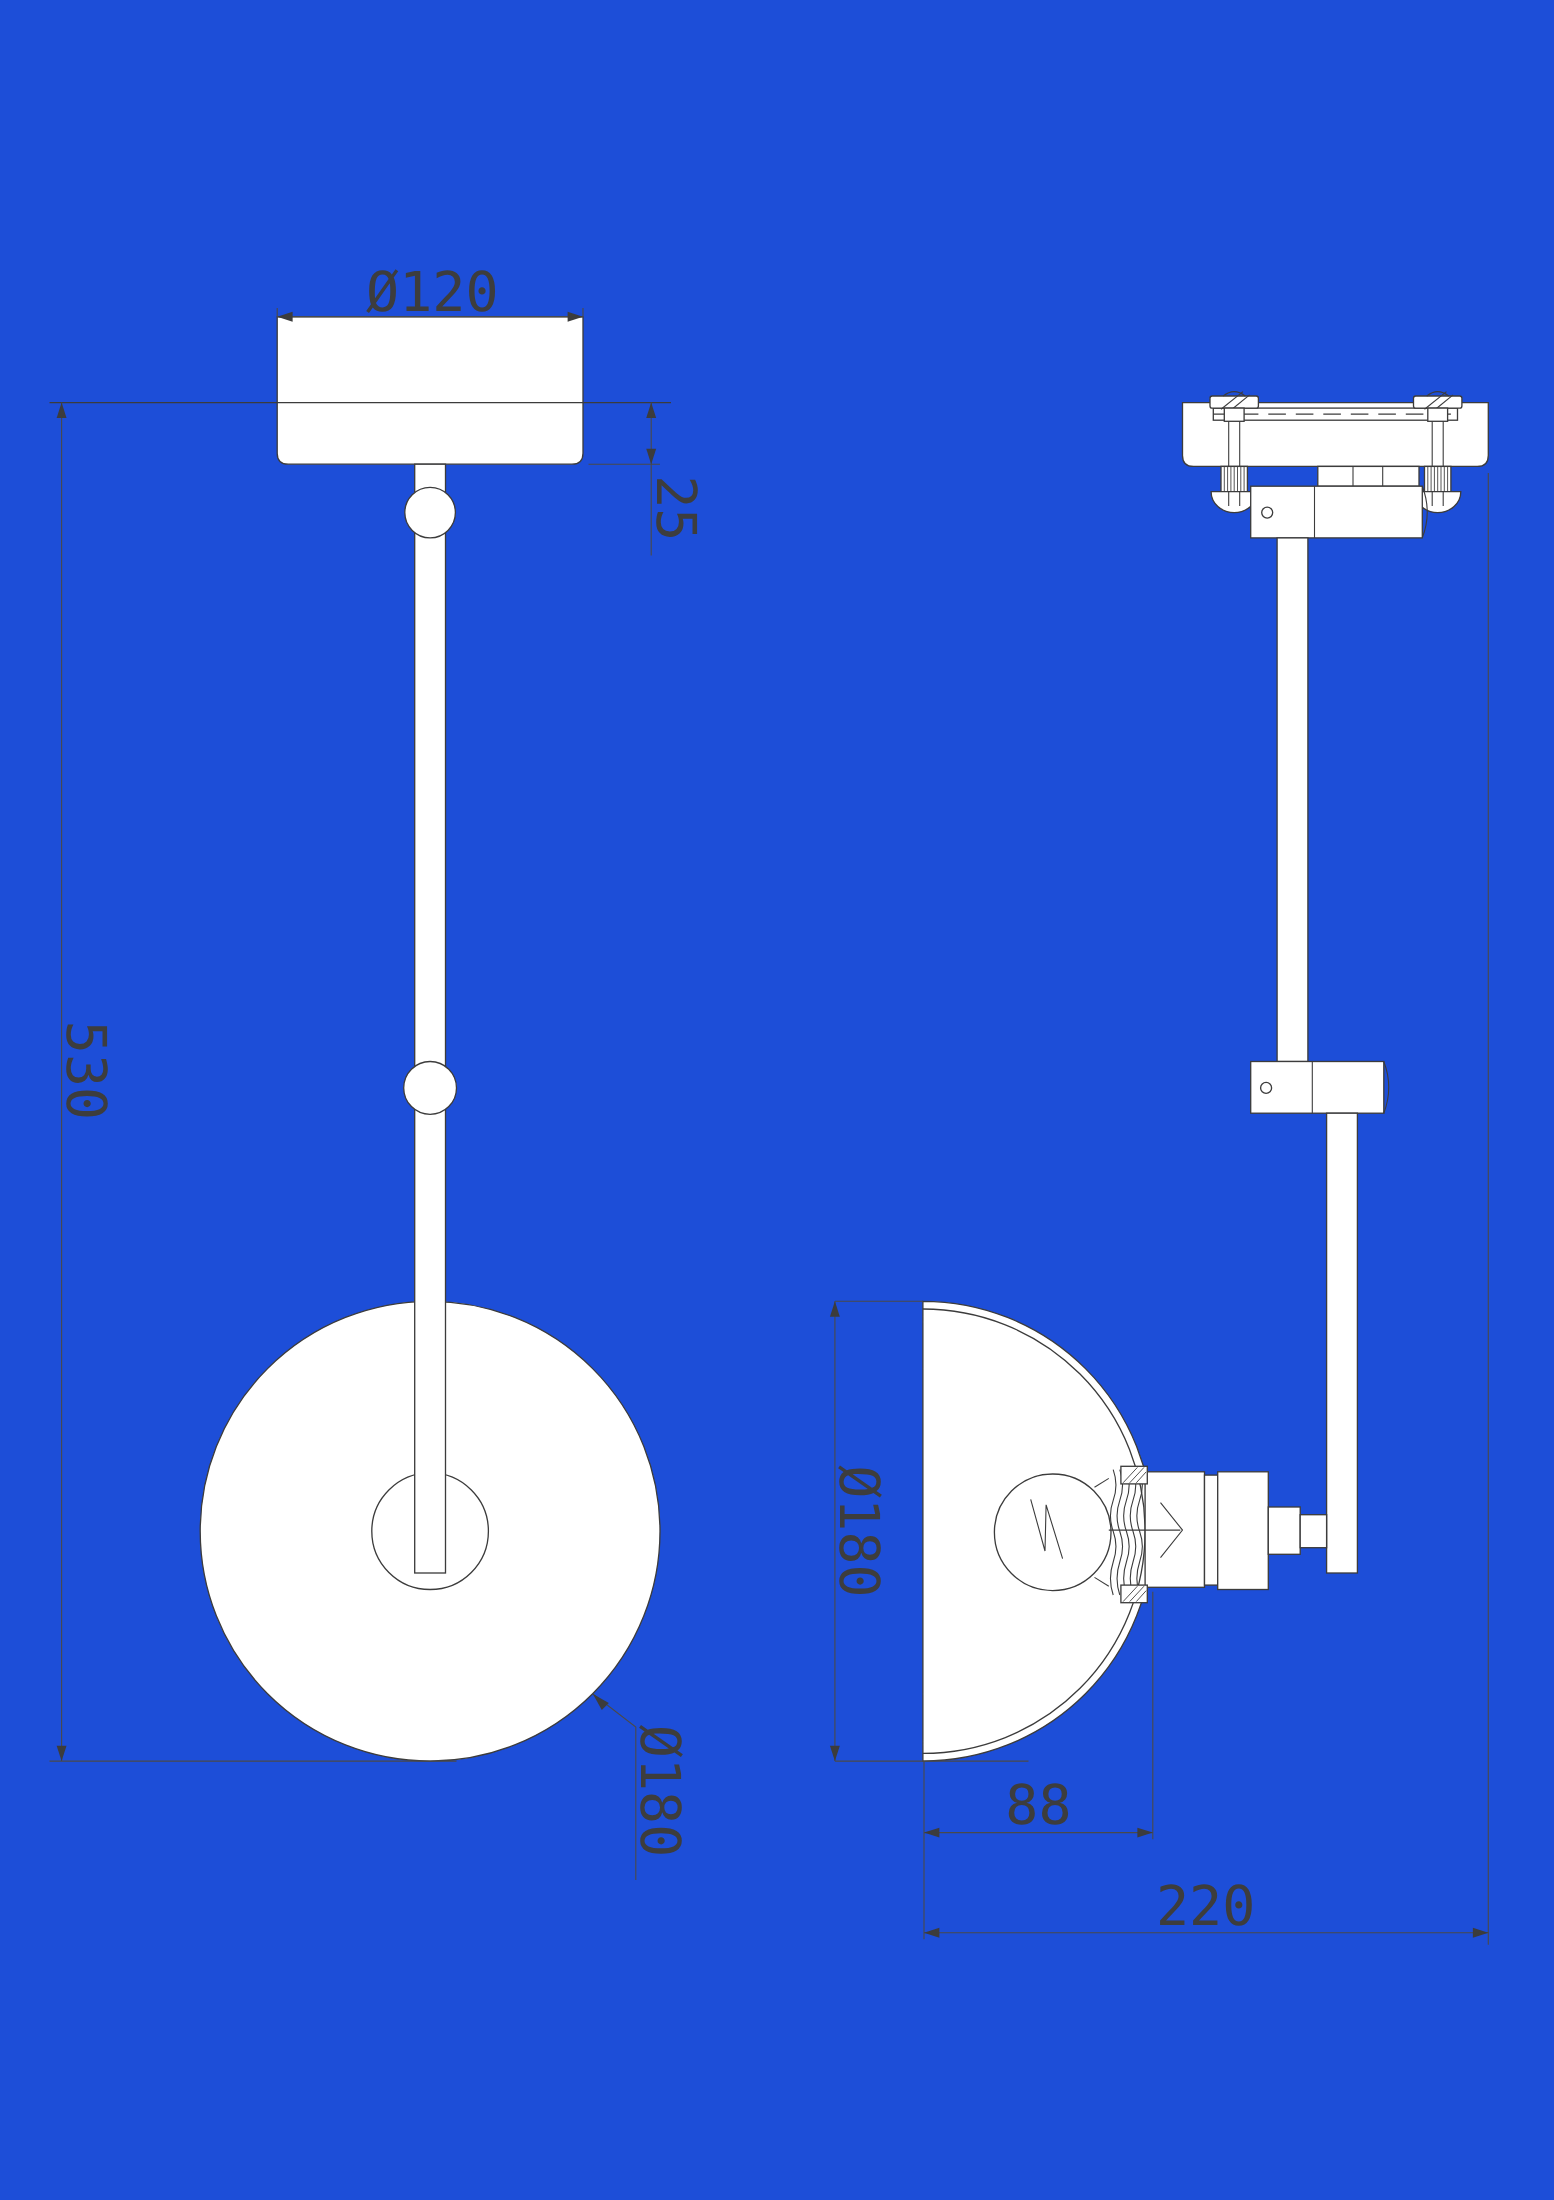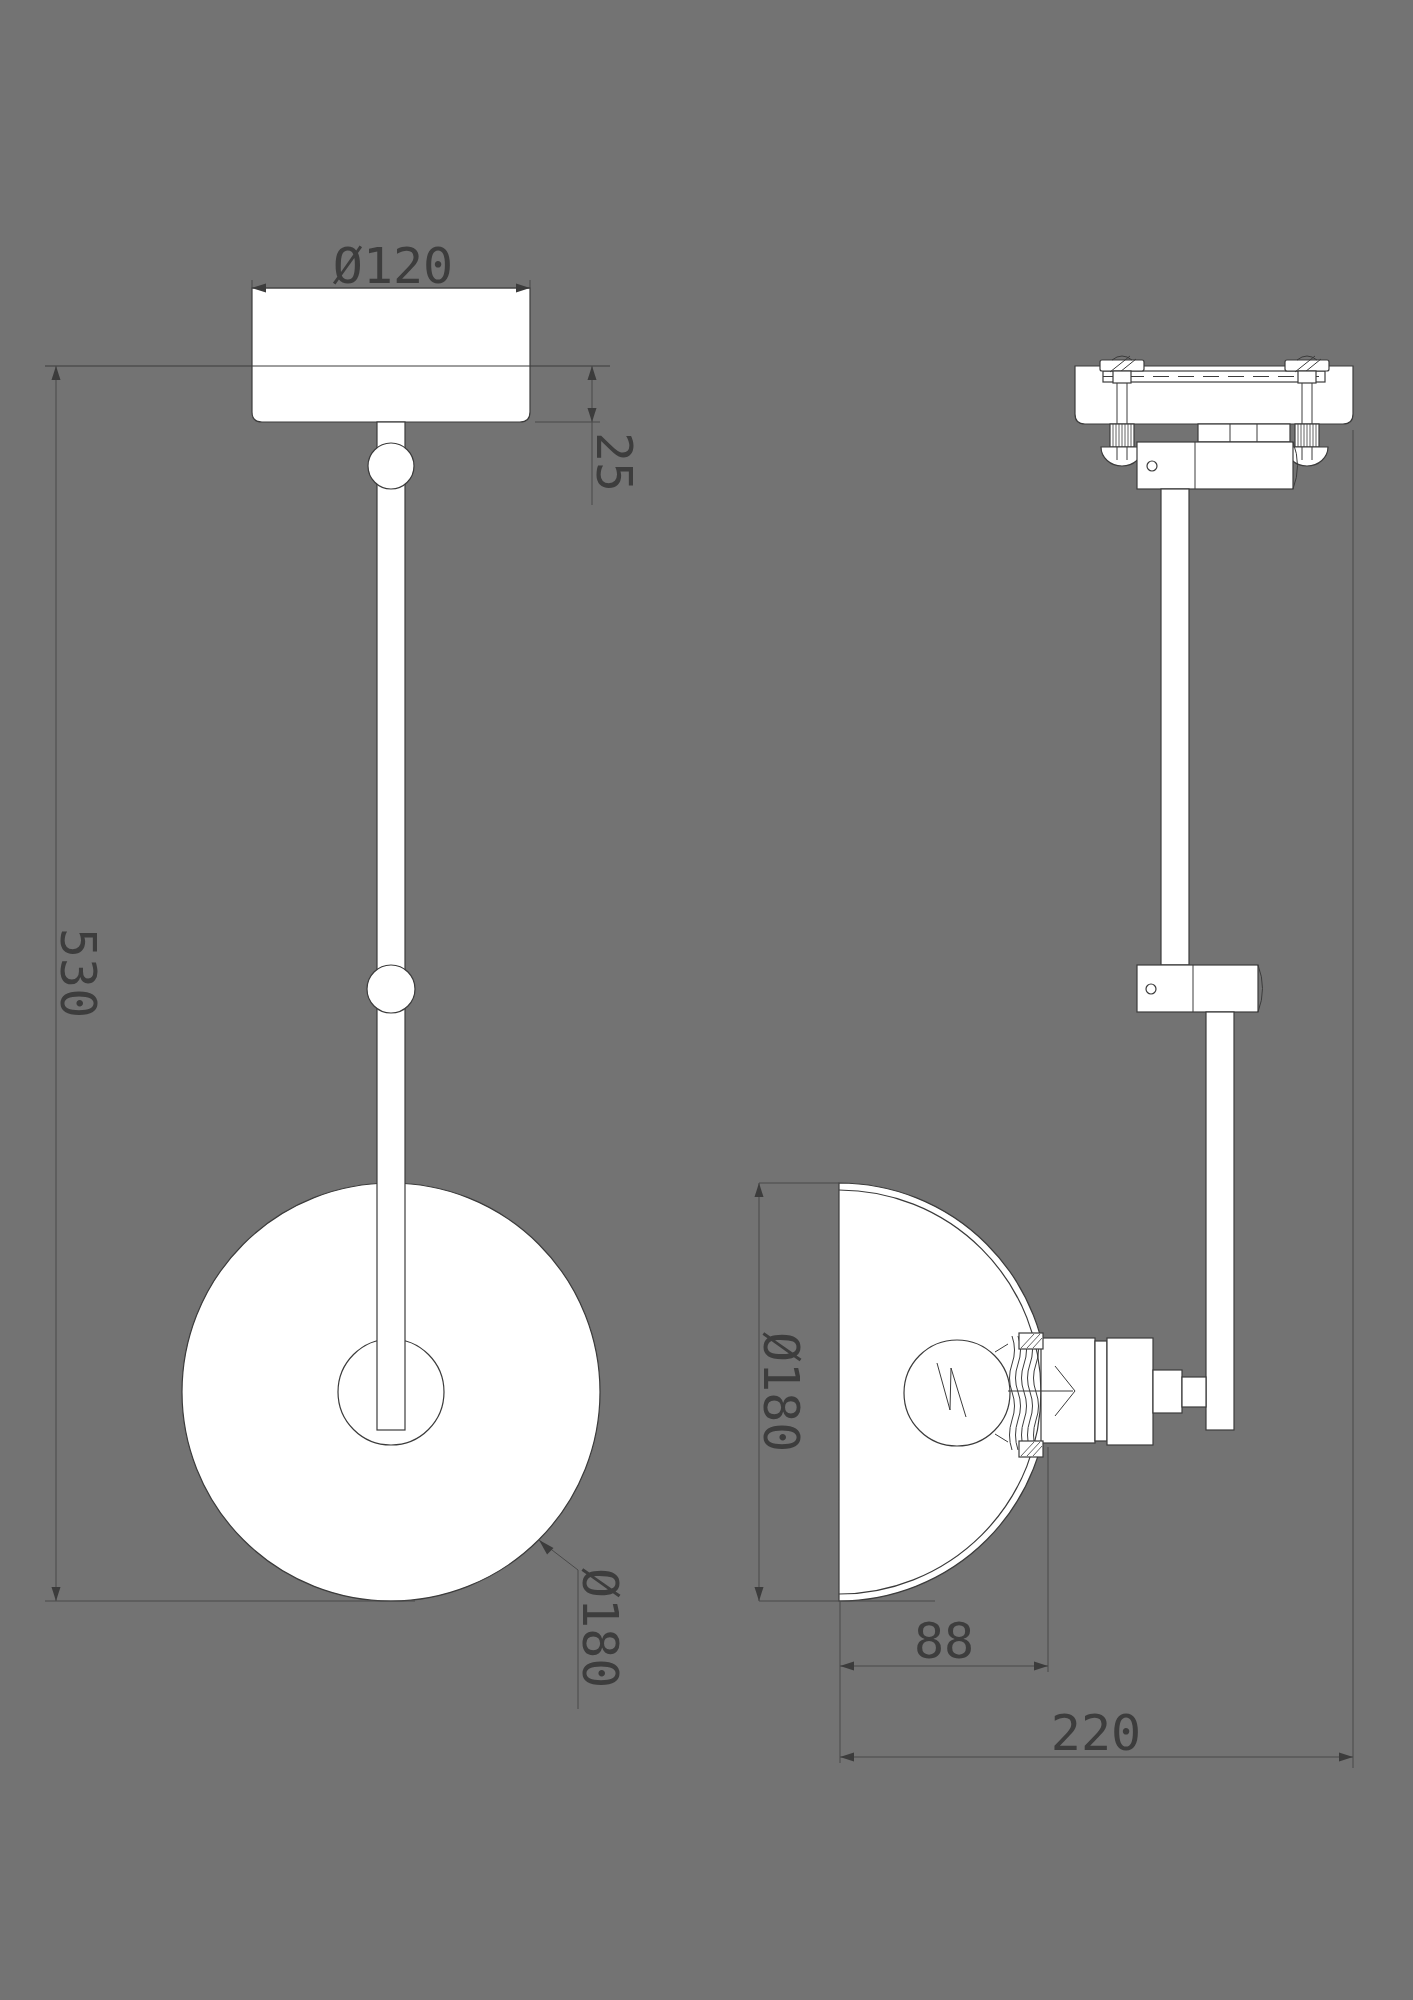--- a/index.html
+++ b/index.html
@@ -1,16 +1,16 @@
 <!DOCTYPE html>
 <html><head>
 <meta charset="utf-8">
 <style>
   html,body{margin:0;padding:0;background:#ffffff;}
-  .page{position:relative;width:1413px;height:2000px;background:#737373;overflow:hidden;}
+  .page{position:relative;width:1413px;height:2000px;background:#1d4ed8;overflow:hidden;}
   svg{display:block;}
   text{font-family:"DejaVu Sans Mono","Liberation Mono",monospace;fill:#3d3d3d;}
   .dim-text{font-size:50px;}
   .obj{fill:#ffffff;stroke:#3c3c3c;stroke-width:1.2;}
   .obj-nf{fill:none;stroke:#3c3c3c;stroke-width:1.2;}
   .thin{fill:none;stroke:#3c3c3c;stroke-width:1;}
   .dim{fill:none;stroke:#4a4a4a;stroke-width:1;}
   .arr{fill:#3c3c3c;stroke:none;}
   .hatch{fill:none;stroke:#3c3c3c;stroke-width:0.8;}
 </style>

